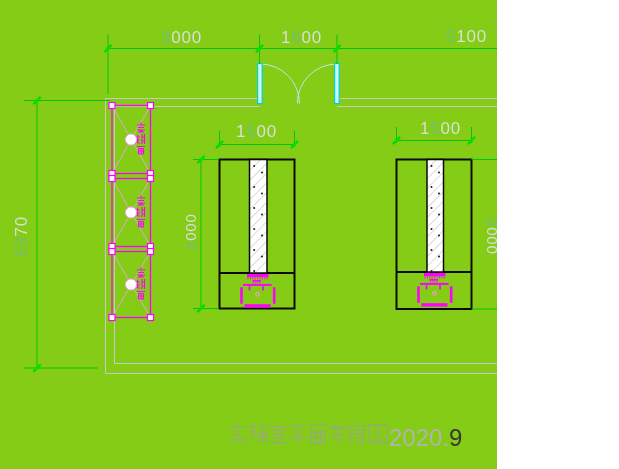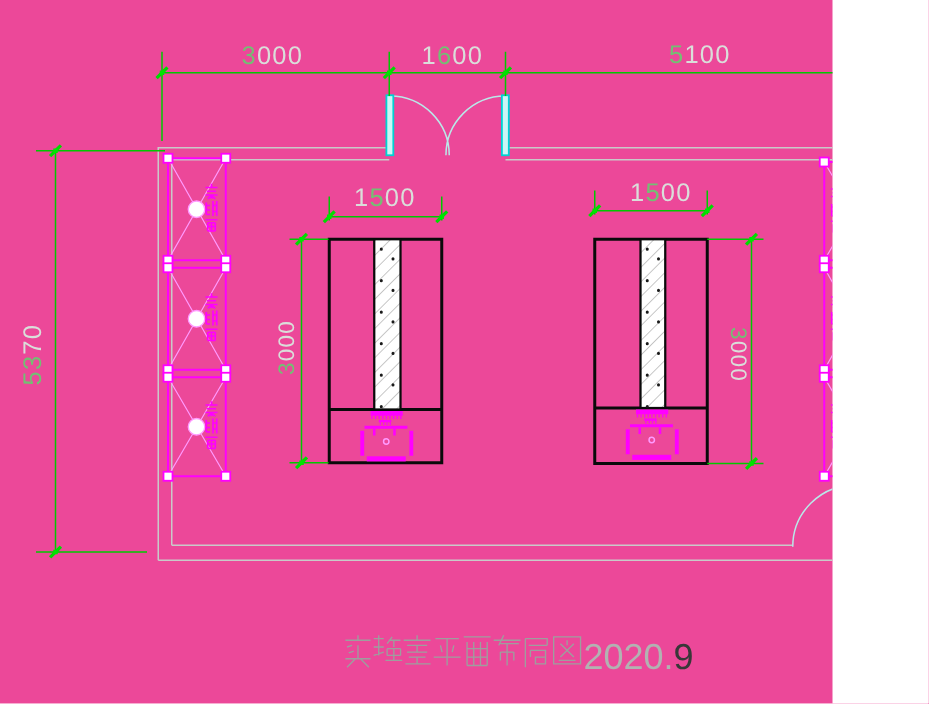--- a/index.html
+++ b/index.html
@@ -1,16 +1,16 @@
 <!DOCTYPE html>
 <html><head>
 <meta charset="utf-8">
 <style>
 html,body{margin:0;padding:0;background:#fff;}
-#canvas{position:relative;width:555px;height:469px;background:#ec4899;overflow:hidden;
+#canvas{position:relative;width:497px;height:469px;background:#84cc16;overflow:hidden;
  font-family:"Liberation Sans", sans-serif;}
 svg{position:absolute;left:0;top:0;}
 </style>
 </head>
 <body>
 <div id="canvas">
 <svg width="619" height="469" viewBox="0 0 619 469">
 <defs>
 
 <pattern id="hat" width="6.9" height="6.9" patternUnits="userSpaceOnUse" patternTransform="rotate(-45 0 0)">

